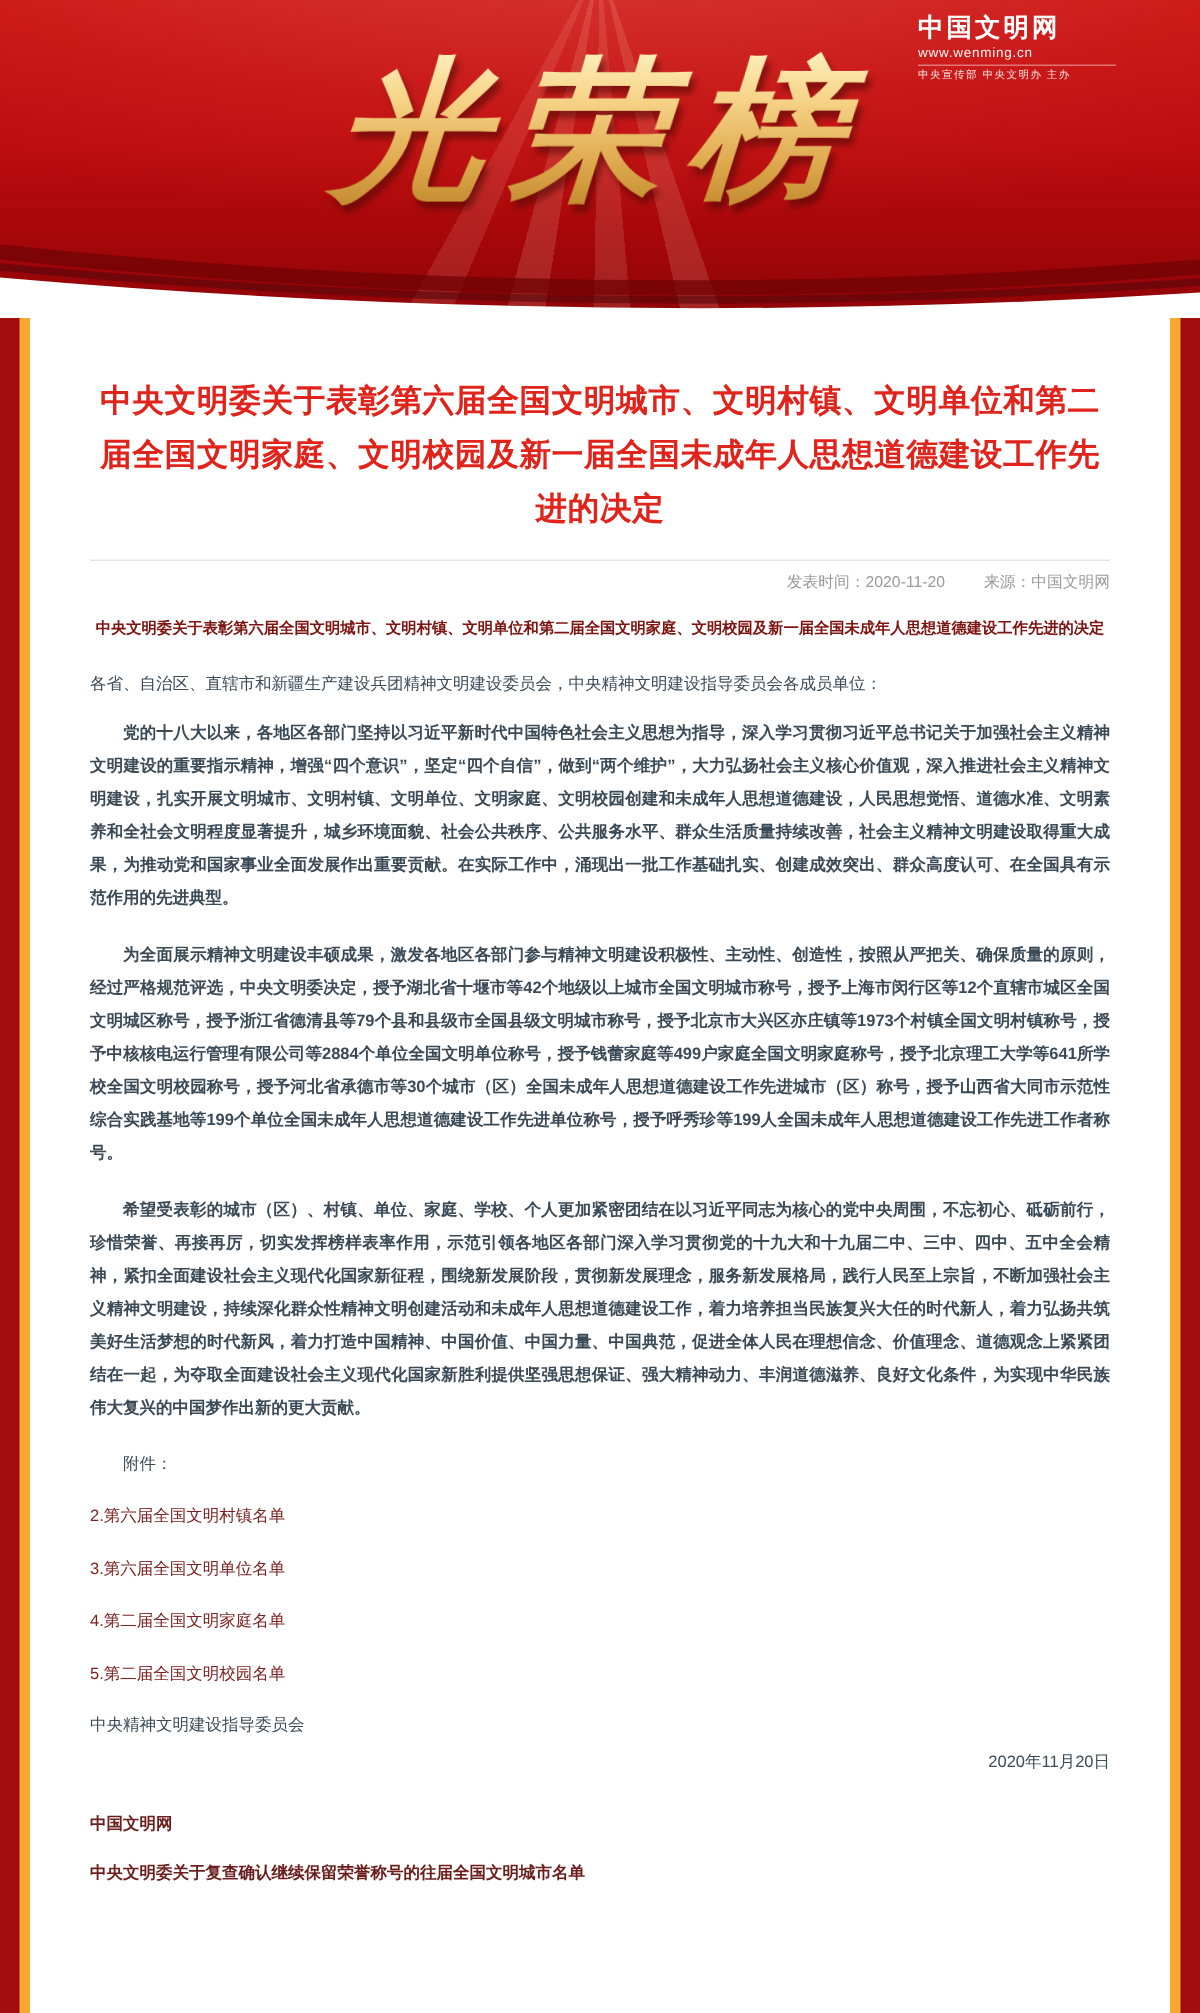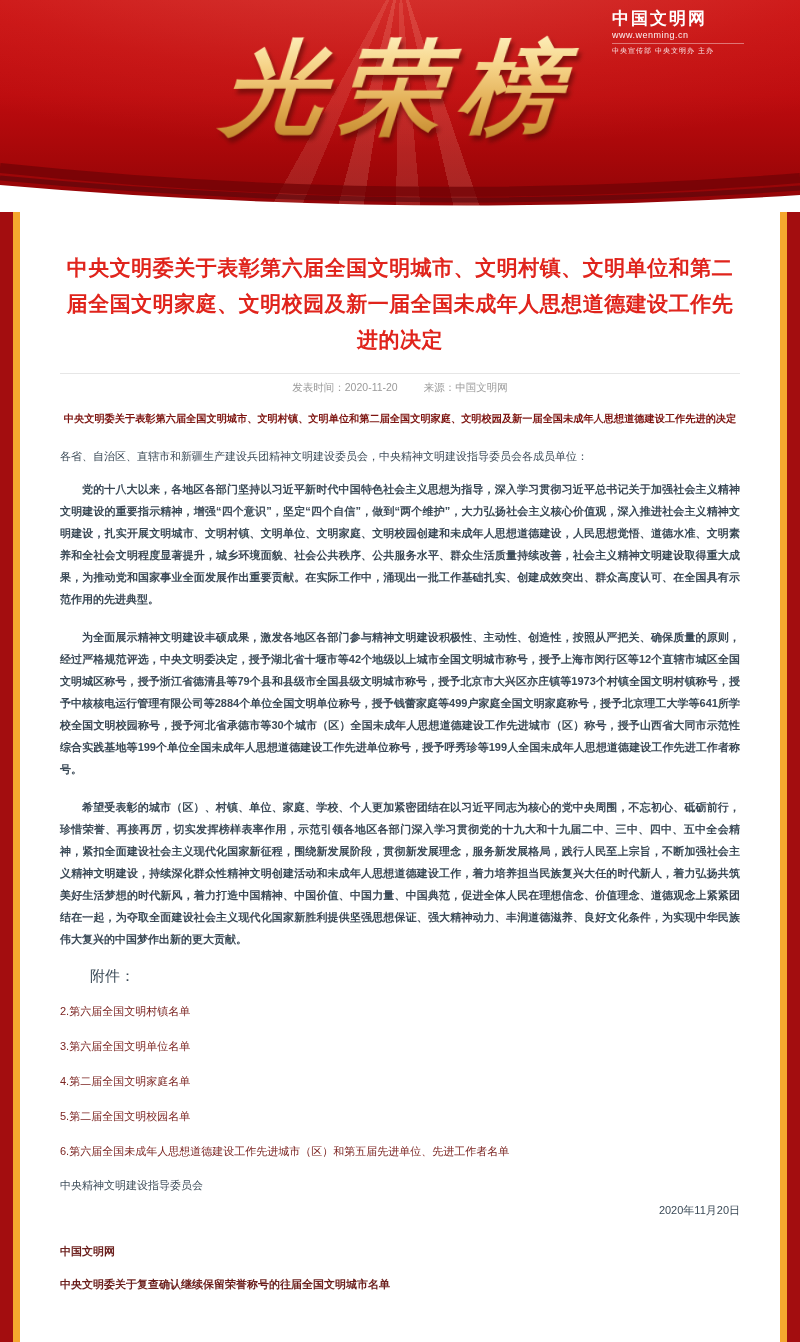--- a/index.html
+++ b/index.html
@@ -48,33 +48,33 @@
   
   .content-outer { background:#a30d0f; padding:0 13px; }
   .content-inner { background:#f5a72e; padding:0 7px; }
   .content-white { background:#ffffff; min-height:1130px; padding:38px 40px 30px; }
 
   .article-title {
     color:#e0241c; font-size:21px; font-weight:bold; line-height:36px;
     text-align:center; letter-spacing:0.5px;
   }
   .divider { border:none; border-top:1px solid #e6e6e6; margin-top:15px; }
-  .meta { text-align:center; color:#9a9a9a; font-size:10.5px; margin-top:7px; }
+  .meta { text-align:right; color:#9a9a9a; font-size:10.5px; margin-top:7px; }
   .meta .gap { display:inline-block; width:26px; }
 
   .summary {
     margin-top:17px; text-align:center; white-space:nowrap;
     color:#7d1410; font-weight:bold; font-size:10.2px; letter-spacing:0;
   }
   .salutation { margin-top:19px; color:#3b4a57; font-size:11px; line-height:22px;font-family:Liberation Serif, serif; }
   .para { margin-top:11px; color:#3b4a57; font-size:11px; line-height:22px;
     text-indent:2em; text-align:justify;font-weight:bold; }
   .para + .para { margin-top:16px; }
 
-  .attach-label { margin-top:15px; color:#3b4a57; font-size:15px; line-height:22px; text-indent:2em; }
+  .attach-label { margin-top:15px; color:#3b4a57; font-size:11px; line-height:22px; text-indent:2em; }
   .attach-item { margin-top:13px; color:#7b2320; font-size:11px; line-height:22px; cursor:pointer; }
 
   .sign-line { margin-top:12px; color:#3b4a57; font-size:11px; line-height:22px; }
   .date-line { margin-top:3px; text-align:right; color:#3b4a57; font-size:11px; line-height:22px; }
 
   .related-label { margin-top:19px; color:#6b1f1c; font-size:11px; font-weight:bold; line-height:22px; }
   .related-link  { margin-top:11px; color:#6b1f1c; font-size:11px; font-weight:bold; line-height:22px; cursor:pointer; }
 </style>
 </head>
 <body>
@@ -116,21 +116,20 @@
         <p class="para">党的十八大以来，各地区各部门坚持以习近平新时代中国特色社会主义思想为指导，深入学习贯彻习近平总书记关于加强社会主义精神文明建设的重要指示精神，增强“四个意识”，坚定“四个自信”，做到“两个维护”，大力弘扬社会主义核心价值观，深入推进社会主义精神文明建设，扎实开展文明城市、文明村镇、文明单位、文明家庭、文明校园创建和未成年人思想道德建设，人民思想觉悟、道德水准、文明素养和全社会文明程度显著提升，城乡环境面貌、社会公共秩序、公共服务水平、群众生活质量持续改善，社会主义精神文明建设取得重大成果，为推动党和国家事业全面发展作出重要贡献。在实际工作中，涌现出一批工作基础扎实、创建成效突出、群众高度认可、在全国具有示范作用的先进典型。</p>
         <p class="para">为全面展示精神文明建设丰硕成果，激发各地区各部门参与精神文明建设积极性、主动性、创造性，按照从严把关、确保质量的原则，经过严格规范评选，中央文明委决定，授予湖北省十堰市等42个地级以上城市全国文明城市称号，授予上海市闵行区等12个直辖市城区全国文明城区称号，授予浙江省德清县等79个县和县级市全国县级文明城市称号，授予北京市大兴区亦庄镇等1973个村镇全国文明村镇称号，授予中核核电运行管理有限公司等2884个单位全国文明单位称号，授予钱蕾家庭等499户家庭全国文明家庭称号，授予北京理工大学等641所学校全国文明校园称号，授予河北省承德市等30个城市（区）全国未成年人思想道德建设工作先进城市（区）称号，授予山西省大同市示范性综合实践基地等199个单位全国未成年人思想道德建设工作先进单位称号，授予呼秀珍等199人全国未成年人思想道德建设工作先进工作者称号。</p>
         <p class="para">希望受表彰的城市（区）、村镇、单位、家庭、学校、个人更加紧密团结在以习近平同志为核心的党中央周围，不忘初心、砥砺前行，珍惜荣誉、再接再厉，切实发挥榜样表率作用，示范引领各地区各部门深入学习贯彻党的十九大和十九届二中、三中、四中、五中全会精神，紧扣全面建设社会主义现代化国家新征程，围绕新发展阶段，贯彻新发展理念，服务新发展格局，践行人民至上宗旨，不断加强社会主义精神文明建设，持续深化群众性精神文明创建活动和未成年人思想道德建设工作，着力培养担当民族复兴大任的时代新人，着力弘扬共筑美好生活梦想的时代新风，着力打造中国精神、中国价值、中国力量、中国典范，促进全体人民在理想信念、价值理念、道德观念上紧紧团结在一起，为夺取全面建设社会主义现代化国家新胜利提供坚强思想保证、强大精神动力、丰润道德滋养、良好文化条件，为实现中华民族伟大复兴的中国梦作出新的更大贡献。</p>
 
         <p class="attach-label">附件：</p>
 
         <p class="attach-item">2.第六届全国文明村镇名单</p>
         <p class="attach-item">3.第六届全国文明单位名单</p>
         <p class="attach-item">4.第二届全国文明家庭名单</p>
         <p class="attach-item">5.第二届全国文明校园名单</p>
-        <p class="attach-item">6.第六届全国未成年人思想道德建设工作先进城市（区）和第五届先进单位、先进工作者名单</p>
 
         <div class="sign-line">中央精神文明建设指导委员会</div>
         <div class="date-line">2020年11月20日</div>
 
         <p class="related-label">中国文明网</p>
         <p class="related-link">中央文明委关于复查确认继续保留荣誉称号的往届全国文明城市名单</p>
 
       </main>
     </div>
   </div>

